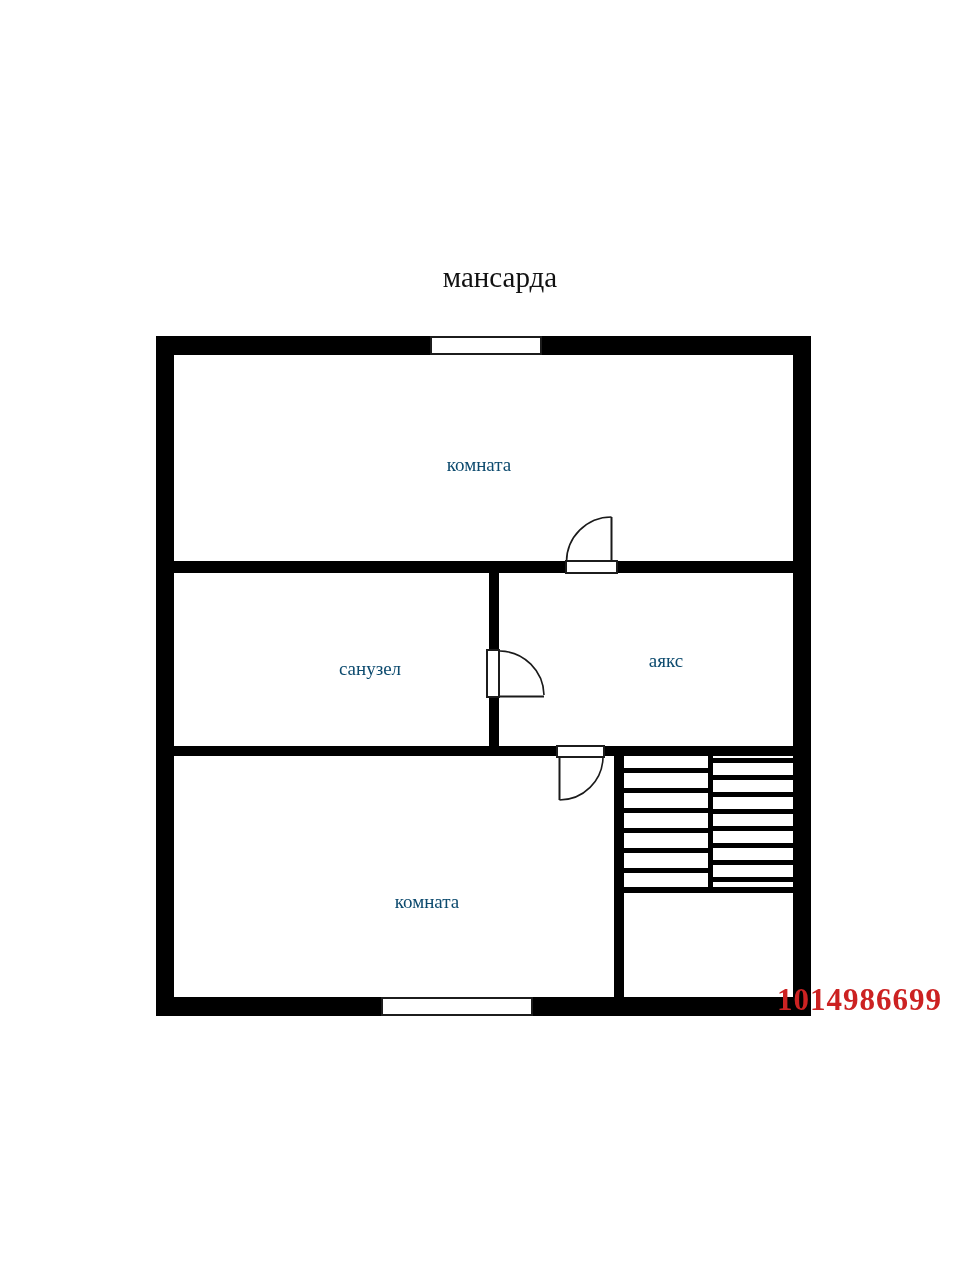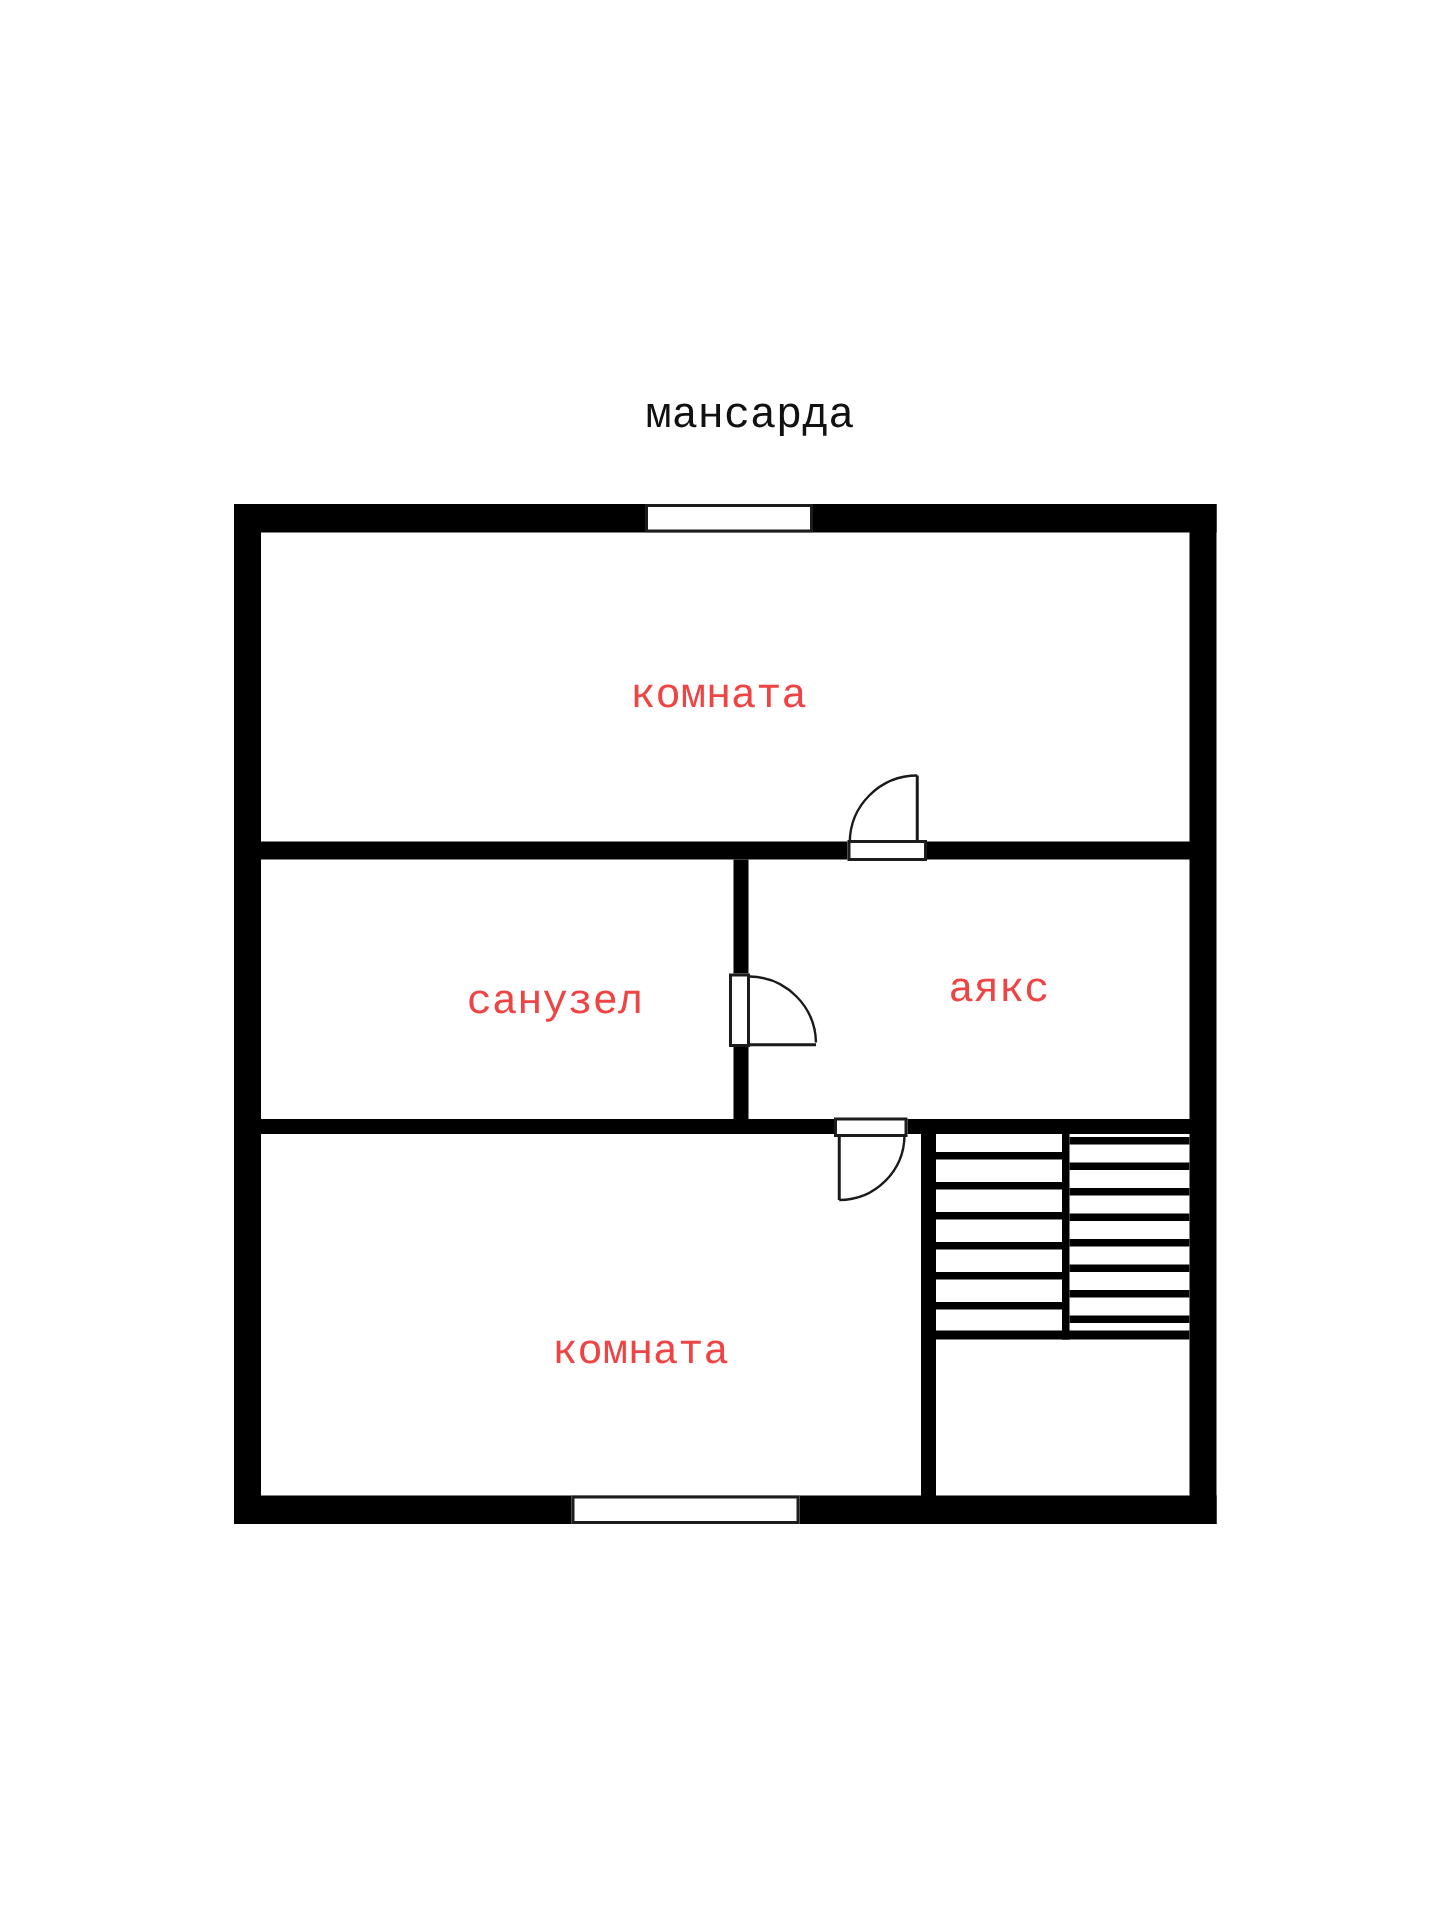--- a/index.html
+++ b/index.html
@@ -1,35 +1,35 @@
 <!DOCTYPE html>
 <html><head>
 <meta charset="utf-8">
 <style>
   html,body{margin:0;padding:0;background:#ffffff;}
   .canvas{
     position:relative;width:967px;height:1024px;background:#ffffff;overflow:hidden;
-    font-family:Liberation Mono, monospace;
+    font-family:Liberation Serif, serif;
   }
   .plan-title{
     position:absolute;left:500px;top:277px;transform:translate(-50%,-50%);
     font-size:29px;color:#111;white-space:nowrap;
   }
   .watermark{
     position:absolute;left:486px;top:628px;transform:translate(-50%,-50%);
     font-size:150px;font-weight:bold;color:#eaeaea;letter-spacing:-4px;
     white-space:nowrap;z-index:1;user-select:none;
   }
   .wall{position:absolute;background:#000;z-index:3;}
   .opening{
     position:absolute;background:#fff;border:2px solid #1c1c1c;
     box-sizing:border-box;z-index:4;
   }
   .room-label{
-    position:absolute;transform:translate(-50%,-50%);font-size:28px;color:#ef4444;
+    position:absolute;transform:translate(-50%,-50%);font-size:19px;color:#0c4a6e;
     white-space:nowrap;z-index:6;text-align:right;
   }
   .door-svg{position:absolute;left:0;top:0;z-index:5;pointer-events:none;}
   .stairs{position:absolute;z-index:3;}
   .tread{position:absolute;background:#000;height:5px;}
   .listing-id{
     position:absolute;right:25px;bottom:6px;font-size:31px;font-weight:bold;
     color:#cc2222;z-index:7;letter-spacing:1px;
   }
 </style>
@@ -91,14 +91,15 @@
         <div class="tread" style="left: 0px; width: 80px; top: 121px;"></div>
       </div>
     <div class="wall" style="left:624px;top:887px;width:169px;height:6px;"></div>
   </div>
 
   <div class="room-label" style="left:479px;top:465px;">комната</div>
   <div class="room-label" style="left:340px;top:669px;margin-left:30px;">санузел</div>
   <div class="room-label" style="left:666px;top:661px;">аякс</div>
   <div class="room-label" style="left:427px;top:902px;">комната</div>
 
+  <div class="listing-id">1014986699</div>
 
 </div>
 
 </body></html>

